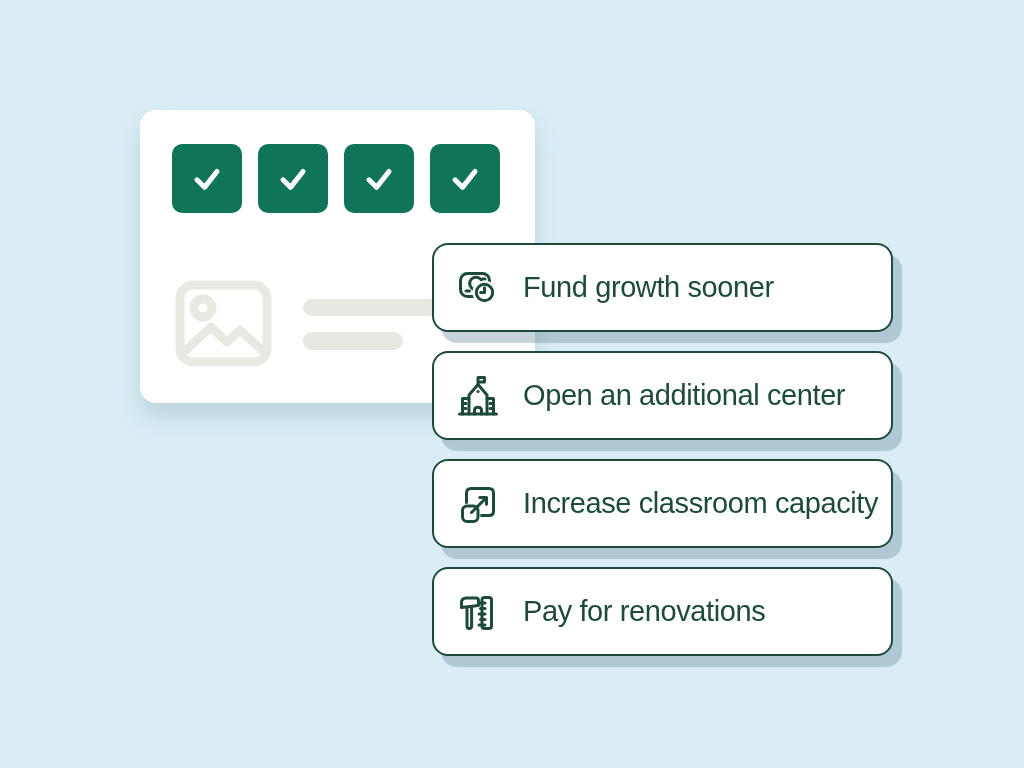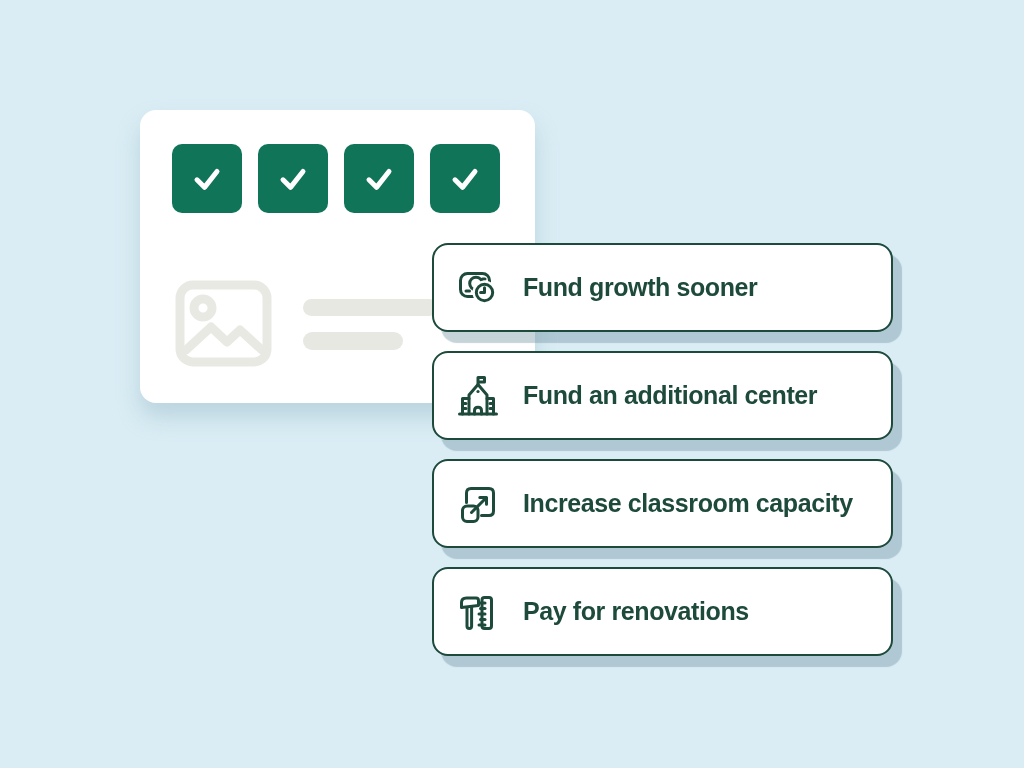--- a/index.html
+++ b/index.html
@@ -52,21 +52,21 @@
     border:2px solid var(--dark-green);
     border-radius:16px;
     display:flex;align-items:center;
     padding:0 14px 0 20px;gap:21px;
     box-shadow:9px 11px 1px var(--shadow-blue);
     cursor:pointer;
   }
   .option-icon{width:48px;height:48px;flex:none;}
   .option-icon svg{display:block;width:48px;height:48px;}
   .option-label{
-    font-size:25px;font-weight:700;
+    font-size:29px;font-weight:400;
     letter-spacing:-0.4px;
     color:var(--dark-green);
     white-space:nowrap;
   }
   .ic{stroke:var(--dark-green);stroke-width:3;fill:none;
       stroke-linecap:round;stroke-linejoin:round;}
   .ic-fill{fill:var(--dark-green);stroke:none;}
   .knock{fill:var(--surface);stroke:none;}
   .ph{stroke:var(--muted-gray);stroke-width:9;fill:none;
       stroke-linecap:round;stroke-linejoin:round;}
@@ -146,21 +146,21 @@
           <circle class="ic-fill" cx="24" cy="19.5" r="1.6"></circle>
           <path class="ic" d="M20.5,42 V38.5 Q20.5,35.3 24,35.3 Q27.5,35.3 27.5,38.5 V42"></path>
           <path class="ic" d="M15,26.5 H8.5 V42"></path>
           <line class="ic" x1="8.5" y1="31.5" x2="12" y2="31.5"></line>
           <line class="ic" x1="8.5" y1="36.5" x2="12" y2="36.5"></line>
           <path class="ic" d="M33,26.5 H39.5 V42"></path>
           <line class="ic" x1="36" y1="31.5" x2="39.5" y2="31.5"></line>
           <line class="ic" x1="36" y1="36.5" x2="39.5" y2="36.5"></line>
         </svg>
       </span>
-      <span class="option-label">Fund an additional center</span>
+      <span class="option-label">Open an additional center</span>
     </div>
 
     <div class="option">
       <span class="option-icon">
         <svg viewBox="0 0 48 48">
           <path class="ic" d="M12.5,22.5 V13 Q12.5,8.5 17,8.5 H35 Q39.5,8.5 39.5,13 V31 Q39.5,35.5 35,35.5 H27.5"></path>
           <rect class="ic" x="8.5" y="26" width="15.5" height="15.5" rx="4.5"></rect>
           <line class="ic" x1="17.5" y1="32.5" x2="32" y2="18"></line>
           <polyline class="ic" points="25.8,17.5 32.5,17.5 32.5,24.2"></polyline>
         </svg>

